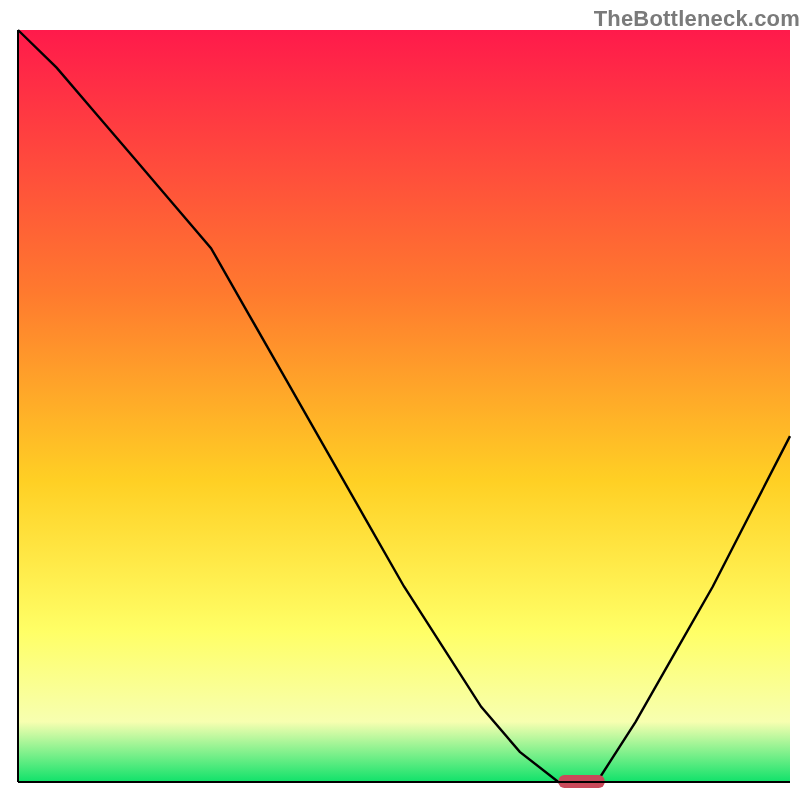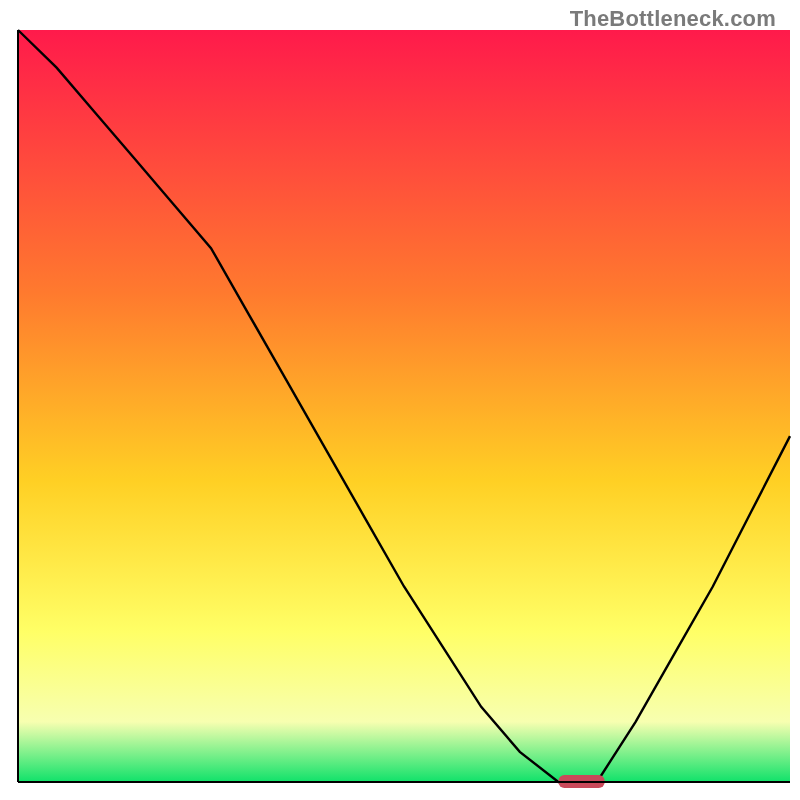--- a/index.html
+++ b/index.html
@@ -12,21 +12,21 @@
   }
   .chart-container {
     position: relative;
     width: 800px;
     height: 800px;
     background: #ffffff;
   }
   .watermark {
     position: absolute;
     top: 6px;
-    right: 24px;
+    right: 0;
     font-size: 22px;
     font-weight: bold;
     color: #7a7a7a;
     letter-spacing: 0.2px;
     z-index: 10;
   }
   svg {
     display: block;
   }
 </style>

